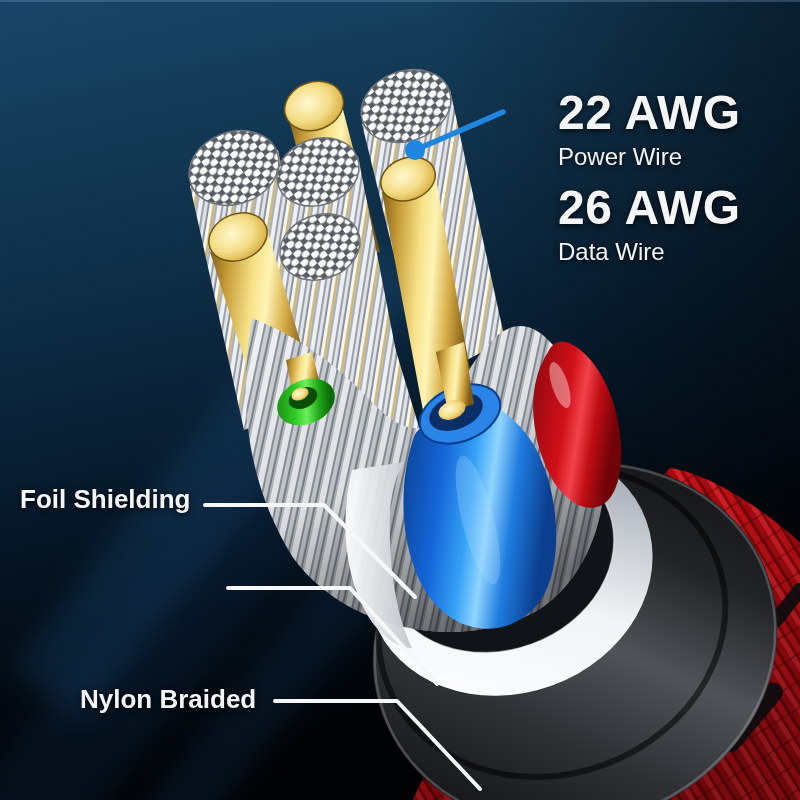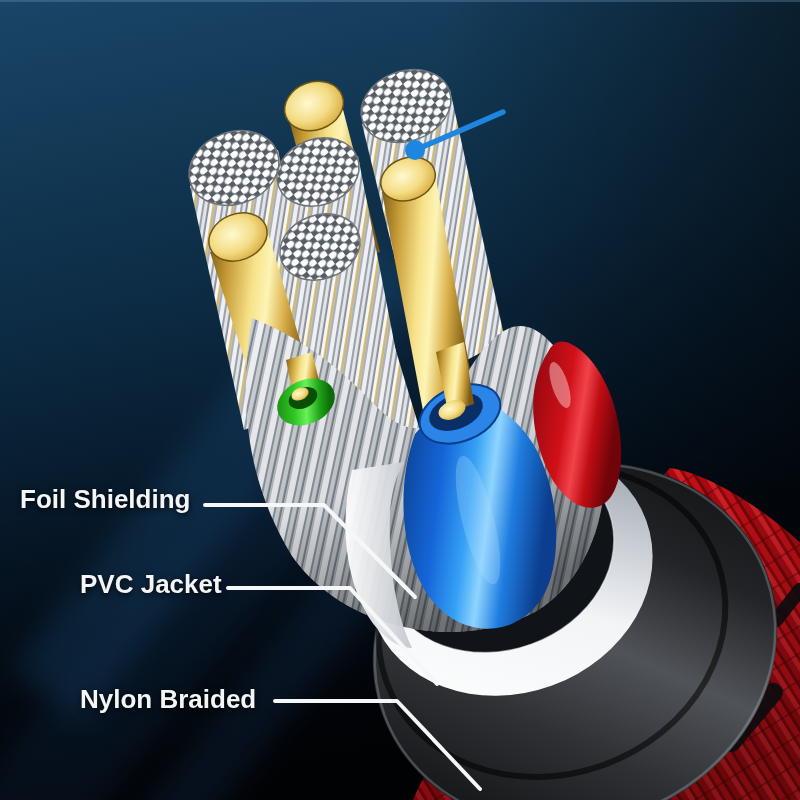--- a/index.html
+++ b/index.html
@@ -215,17 +215,23 @@
       <circle cx="415" cy="150" r="10" fill="#1f86e0"></circle>
     </g>
 
     <g stroke="#f5f7f9" stroke-width="4" fill="none" stroke-linecap="round" stroke-linejoin="round">
       <path d="M205,505 L324,505 L415,597"></path>
       <path d="M228,588 L350,588 L437,684"></path>
       <path d="M275,701 L397,701 L480,789"></path>
     </g>
   </svg>
 
+  <div class="label" style="left:558px;top:88px;">
+    <div class="awg-value">22 AWG</div>
+    <div class="awg-sub">Power Wire</div>
+    <div class="awg-gap"></div>
+    <div class="awg-value">26 AWG</div>
+    <div class="awg-sub">Data Wire</div>
+  </div>
 
   <div class="label layer-label" style="left:20px;top:484px;text-align:center;">Foil Shielding</div>
-  <div class="label layer-label" style="left:80px;top:569px;">PVC Jacket</div>
   <div class="label layer-label" style="left:80px;top:684px;">Nylon Braided</div>
 </div>
 
 </body></html>

